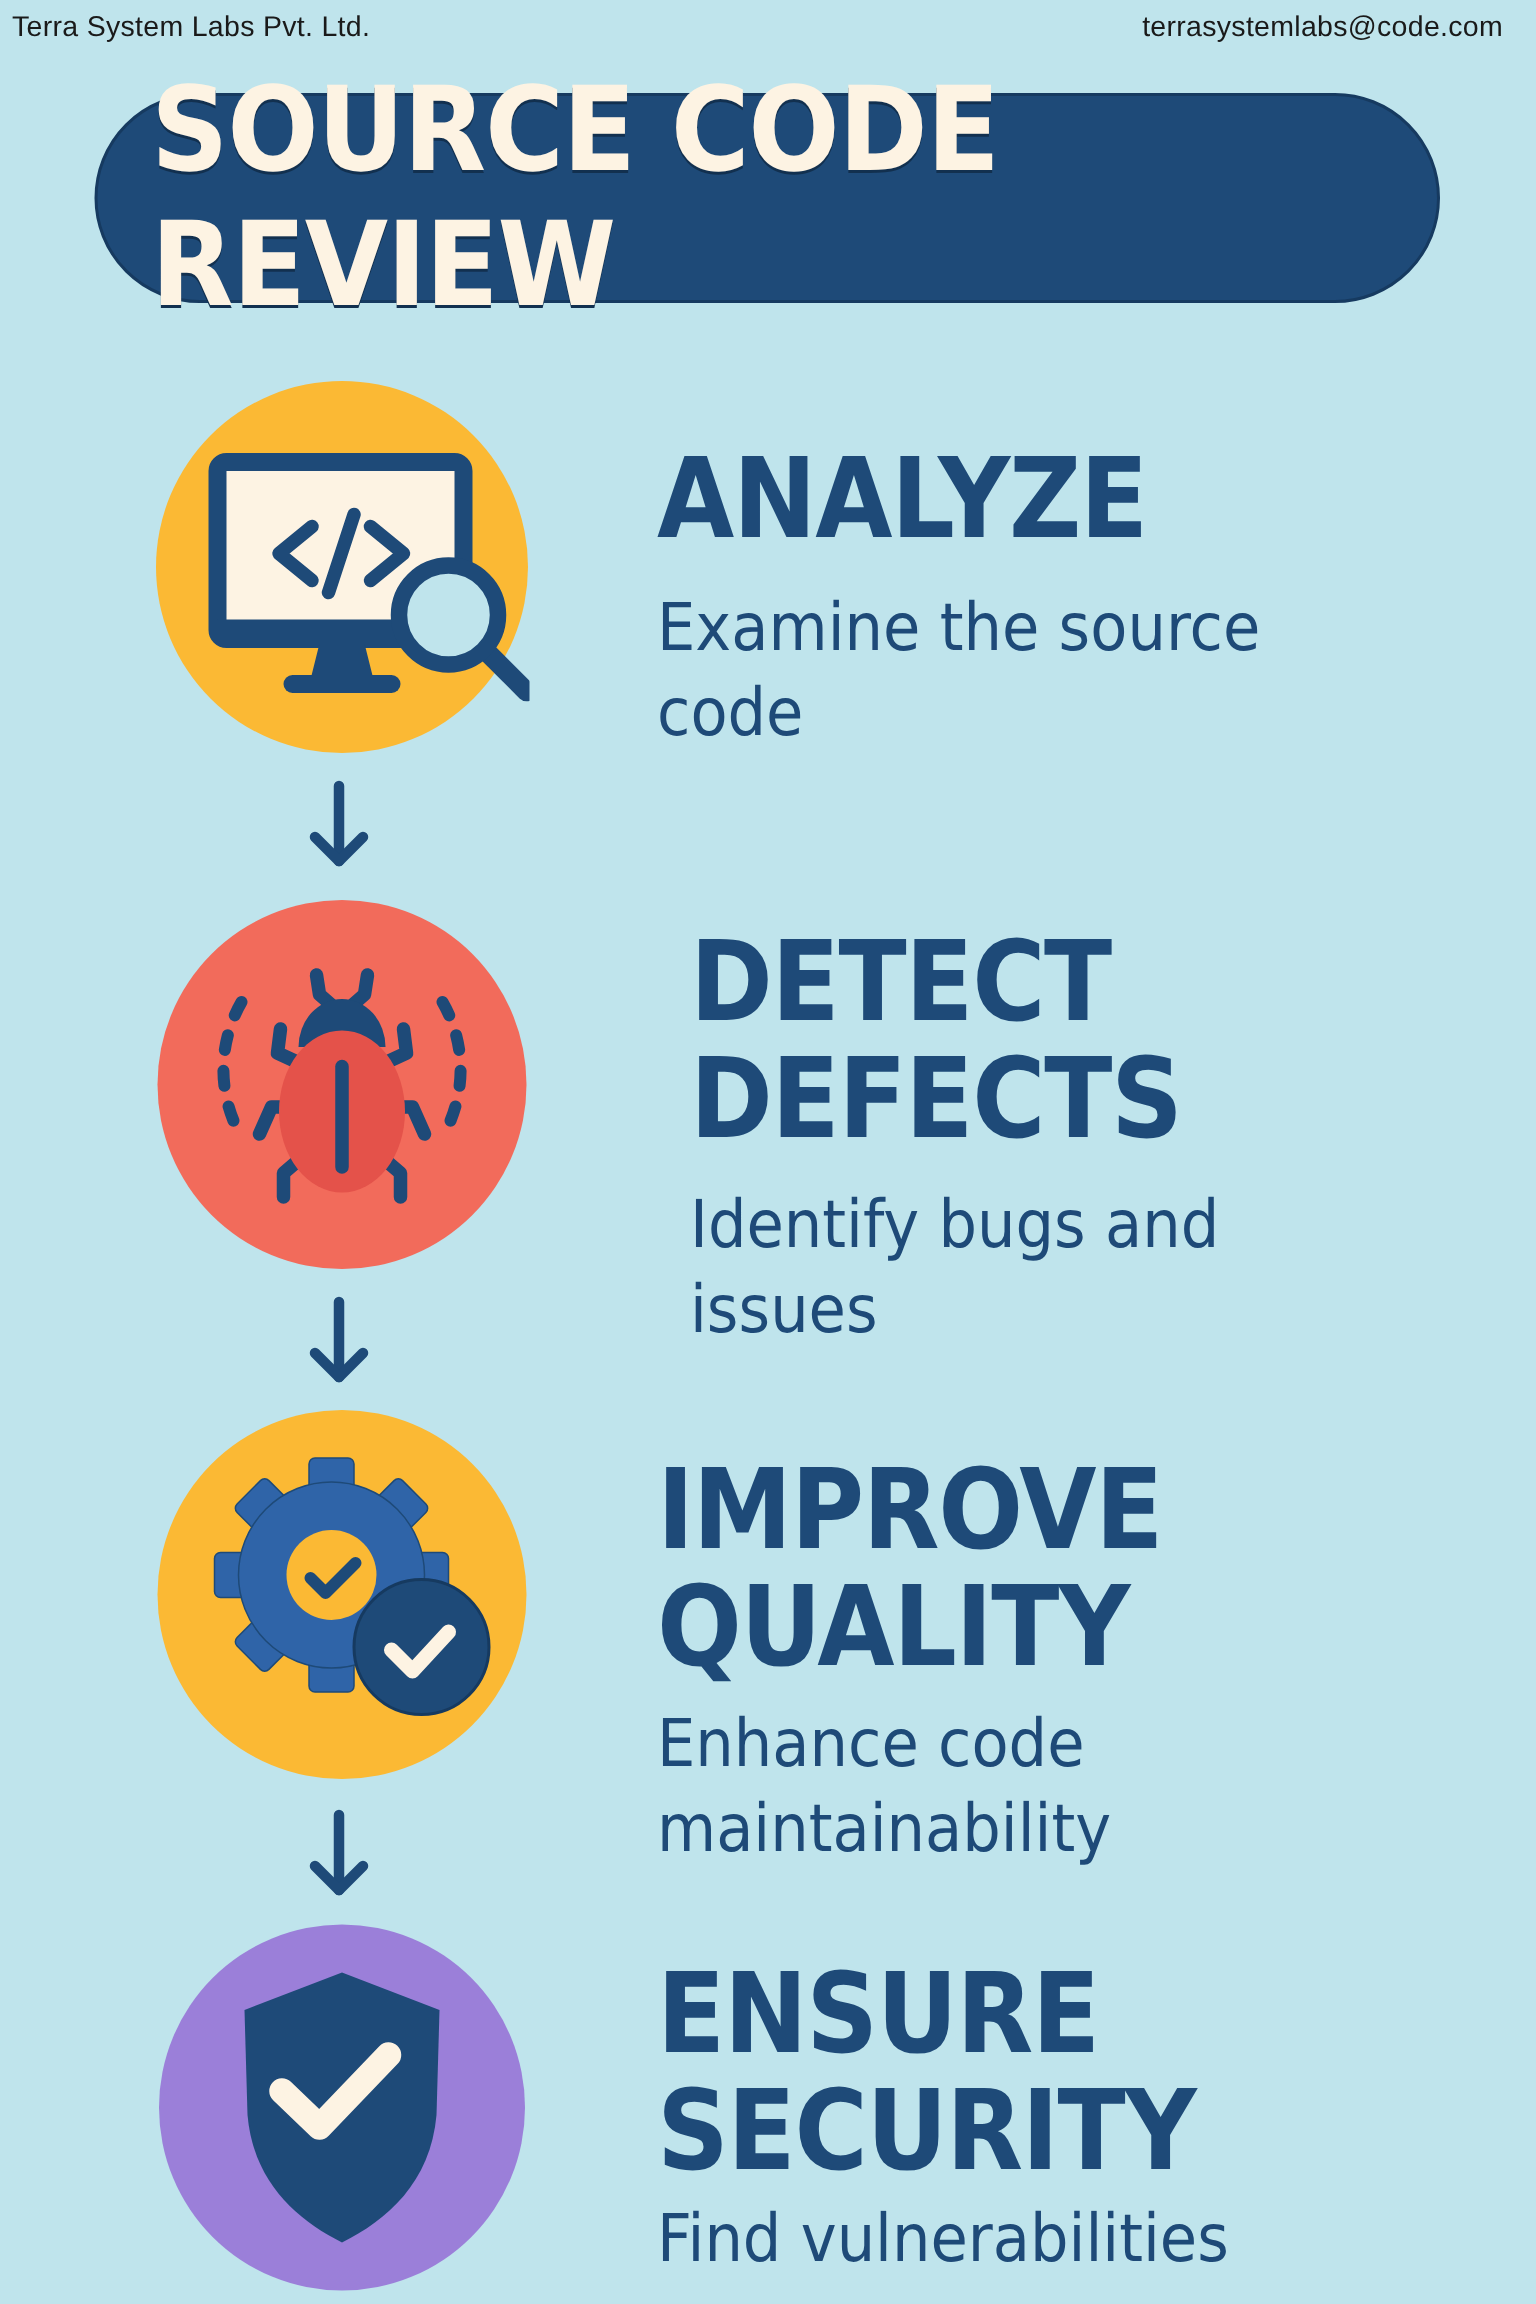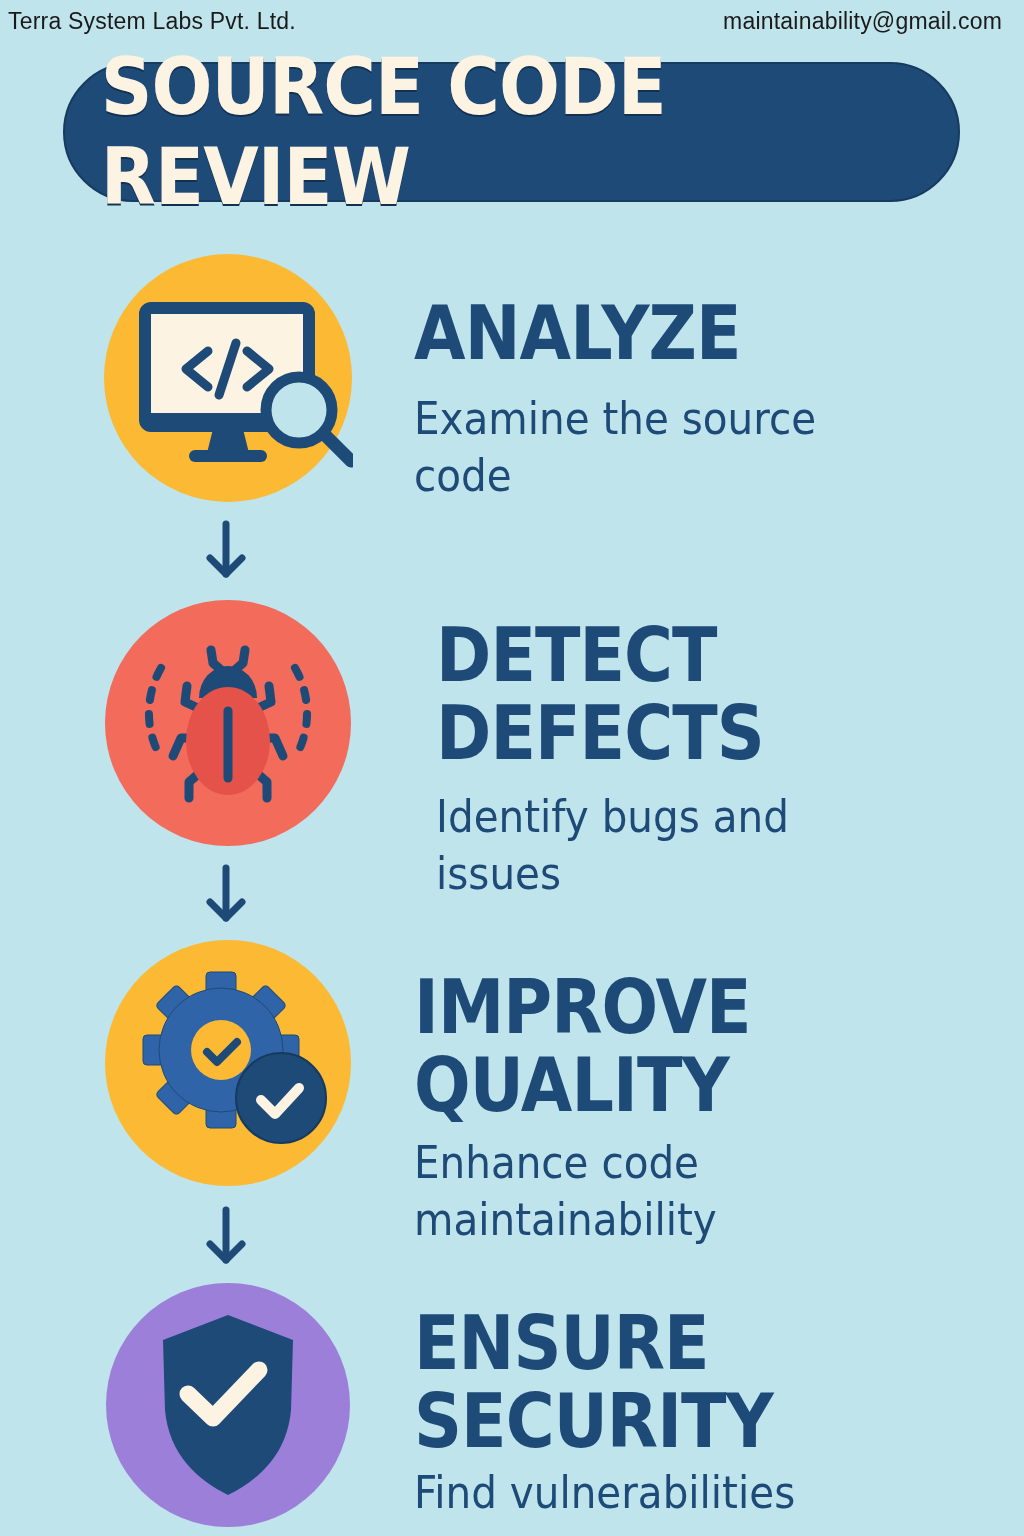--- a/index.html
+++ b/index.html
@@ -4,57 +4,57 @@
 <style>
   html, body { margin:0; padding:0; }
   body {
     width:1024px; height:1536px; position:relative; overflow:hidden;
     background:#bfe4ec;
     font-family:"DejaVu Sans", sans-serif;
     color:#1e4a78;
   }
   .top-left, .top-right {
     position:absolute; top:8px; font-family:"Liberation Sans", sans-serif;
-    font-size:23px; color:#1a1a1a; letter-spacing:0.2px;
+    font-size:19px; color:#1a1a1a; letter-spacing:0.2px;
   }
   .top-left { left:8px; }
   .top-right { right:22px; }
   .title-pill {
     position:absolute; left:63px; top:62px; width:897px; height:140px;
     background:#1e4a78; border-radius:70px; box-sizing:border-box;
     border:2px solid #163a60;
     display:flex; align-items:center; justify-content:center;
   }
   .title-text {
     color:#fdf3e3; font-family:"DejaVu Sans", sans-serif; font-weight:bold;
     font-size:78px; letter-spacing:-1px; transform:scaleX(0.92);
     text-shadow:0 2px 0 #12304f;
   }
   .step-icon {
     position:absolute; left:103px; width:250px; height:250px; border-radius:50%;
   }
   .step-icon svg { width:250px; height:250px; display:block; }
   .arrow { position:absolute; left:206px; width:40px; height:60px; }
   .arrow svg { width:40px; height:60px; display:block; }
-  .step-text { position:absolute; left:414px; width:560px; }
+  .step-text { position:absolute; left:438px; width:560px; }
   .step-title {
     font-family:"DejaVu Sans", sans-serif; font-weight:bold; font-size:74px;
     line-height:78px; color:#1e4a78; letter-spacing:-1px;
     transform:scaleX(0.9); transform-origin:left; white-space:nowrap;
   }
   .step-desc {
     font-family:"DejaVu Sans", sans-serif; font-size:44px; line-height:57px;
     color:#1e4a78; margin-top:8px; transform:scaleX(0.92); transform-origin:left;
   }
 </style>
 </head>
 <body>
 
 <div class="top-left">Terra System Labs Pvt. Ltd.</div>
-<div class="top-right">maintainability@gmail.com</div>
+<div class="top-right">terrasystemlabs@code.com</div>
 
 <div class="title-pill">
   <div class="title-text">SOURCE CODE REVIEW</div>
 </div>
 
 <div class="step-icon" style="top:253px;">
   <svg viewBox="0 0 250 250">
     <circle cx="125" cy="125" r="124" fill="#fbb934"></circle>
     <rect x="42" y="55" width="164" height="118" rx="6" fill="#fdf3e3" stroke="#1e4a78" stroke-width="12"></rect>
     <rect x="42" y="160" width="164" height="16" fill="#1e4a78"></rect>

